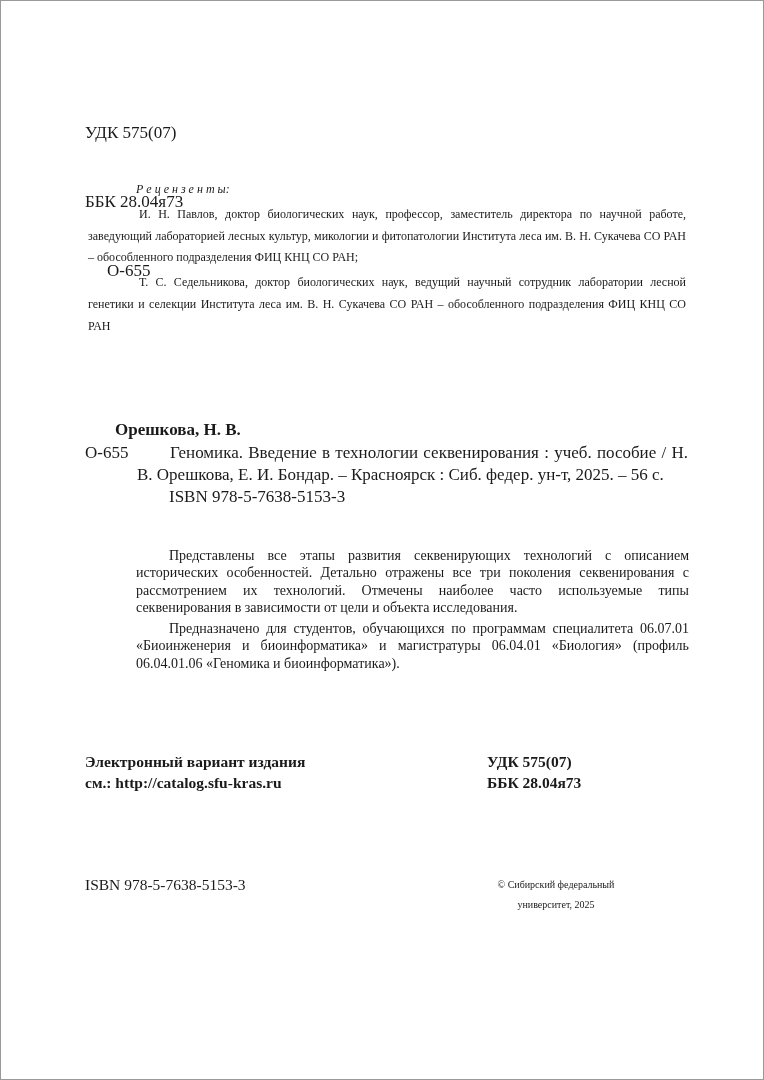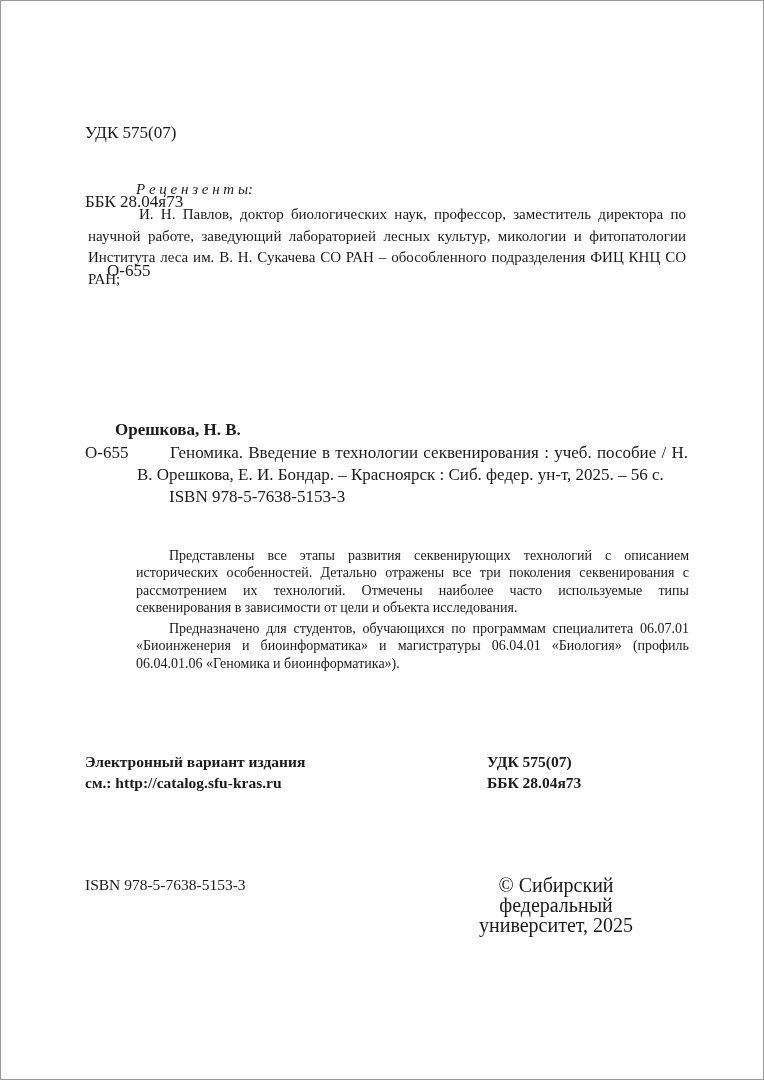--- a/index.html
+++ b/index.html
@@ -27,21 +27,21 @@
     white-space: pre;
   }
   .top-meta .code-line { margin-left: 22px; }
 
   
   .reviewers {
     position: absolute;
     left: 84px;
     top: 178px;
     width: 604px;
-    font-size: 15px;
+    font-size: 12px;
     line-height: 21.8px;
   }
   .reviewers .heading {
     margin: 0 0 0 51px;
     font-style: italic;
   }
   .reviewers p.rev {
     margin: 3px;
     text-align: justify;
     text-indent: 51px;
@@ -118,39 +118,40 @@
     left: 84px;
     top: 874px;
     font-size: 15.5px;
     line-height: 20px;
   }
   .footer-copyright {
     position: absolute;
     left: 455px;
     top: 874px;
     width: 200px;
-    font-size: 20px;
+    font-size: 10px;
     line-height: 20px;
     text-align: center;
   }
 </style>
 </head>
 <body>
 
 <div class="page">
 
   <div class="top-meta">
     <div>УДК 575(07)</div>
     <div>ББК 28.04я73</div>
     <div class="code-line">О-655</div>
   </div>
 
   <div class="reviewers">
     <div class="heading">Р е ц е н з е н т ы:</div>
     <p class="rev">И. Н. Павлов, доктор биологических наук, профессор, заместитель директора по научной работе, заведующий лабораторией лесных культур, микологии и фитопатологии Института леса им. В. Н. Сукачева СО РАН – обособленного подразделения ФИЦ КНЦ СО РАН;</p>
+    <p class="rev">Т. С. Седельникова, доктор биологических наук, ведущий научный сотрудник лаборатории лесной генетики и селекции Института леса им. В. Н. Сукачева СО РАН – обособленного подразделения ФИЦ КНЦ СО РАН</p>
   </div>
 
   <div class="catalog">
     <p class="author">Орешкова, Н. В.</p>
     <div class="entry-wrap">
       <span class="code">О-655</span>
       <p class="entry">Геномика. Введение в технологии секвенирования : учеб. пособие / Н. В. Орешкова, Е. И. Бондар. – Красноярск : Сиб. федер. ун-т, 2025. – 56 с.</p>
       <p class="isbn-line">ISBN 978-5-7638-5153-3</p>
     </div>
   </div>

